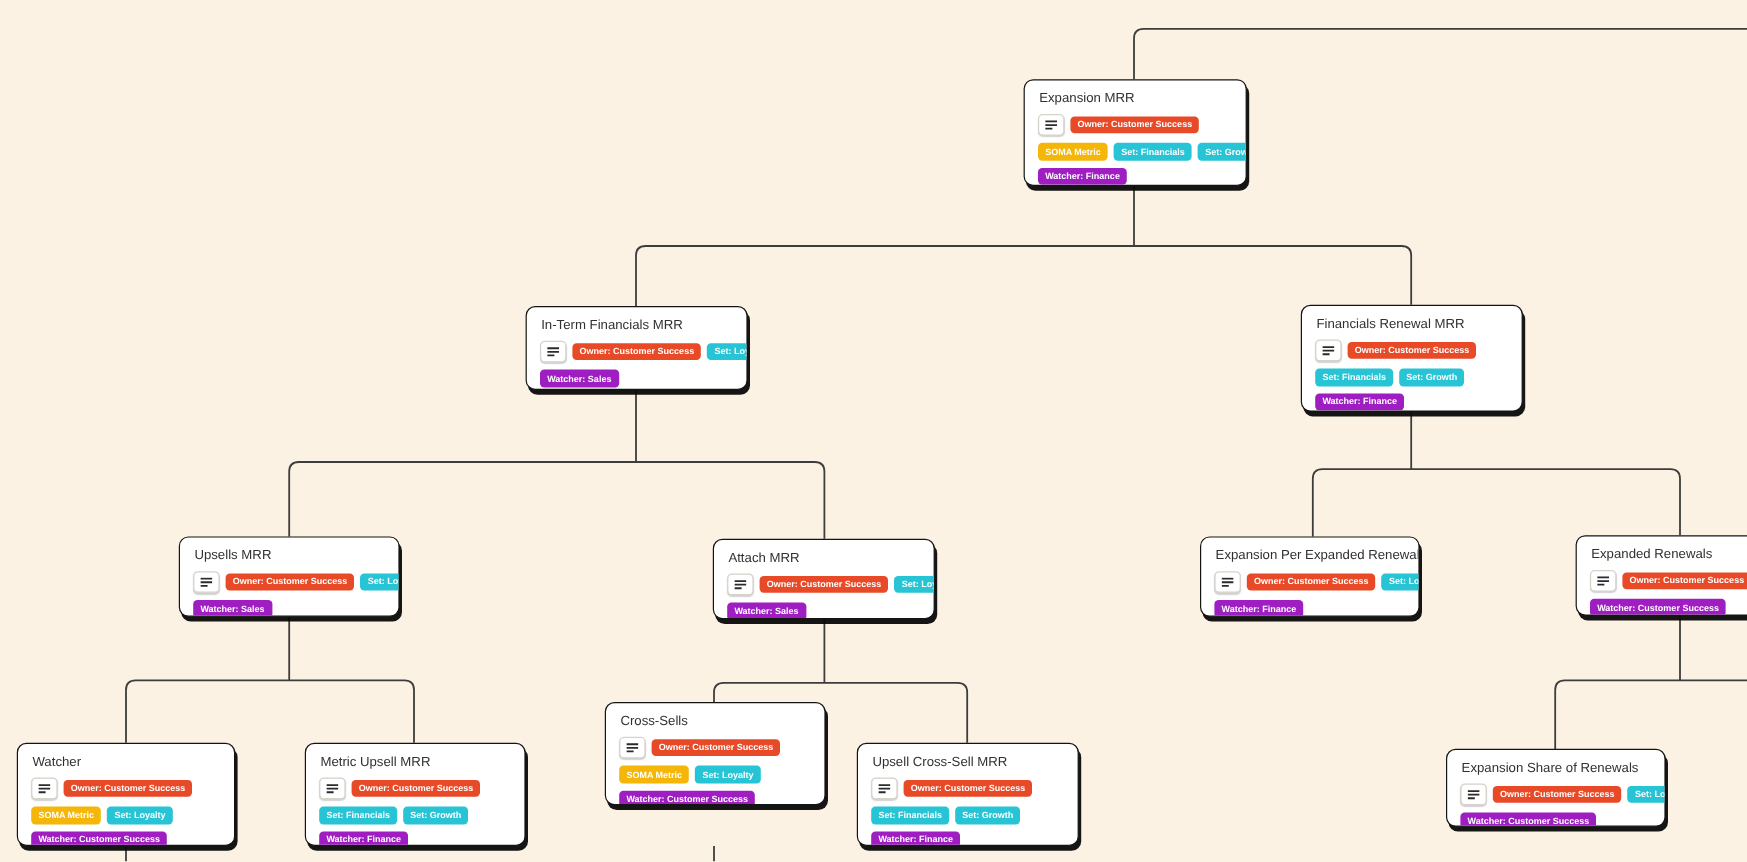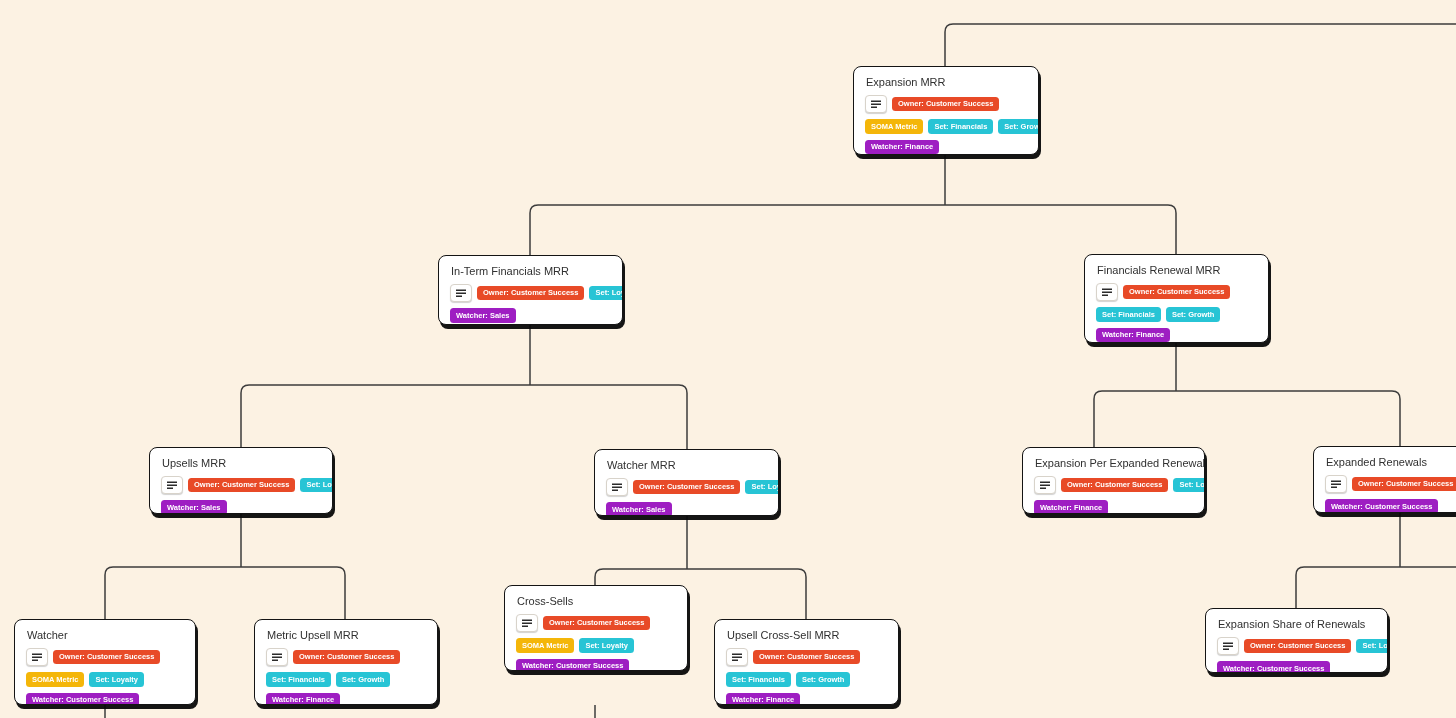--- a/index.html
+++ b/index.html
@@ -116,36 +116,36 @@
       </span>
     <span class="badge" style="background: rgb(232, 74, 39);">Owner: Customer Success</span>
     <span class="badge" style="background: rgb(39, 196, 213);">Set: Loyalty</span>
   </div>
   <div class="row">
     <span class="badge" style="background: rgb(158, 30, 194);">Watcher: Sales</span>
   </div>
 </div>
 
 <div class="card" style="left:594px;top:449px;width:185px;height:67px">
-  <div class="title">Watcher MRR</div>
+  <div class="title">Attach MRR</div>
   <div class="row">
     <span class="icon-btn">
         <svg width="10" height="9" viewBox="0 0 10 9">
           <path d="M0 1.2h10M0 4.2h10M0 7.2h6" stroke="#2b2b2b" stroke-width="1.5"></path>
         </svg>
       </span>
     <span class="badge" style="background: rgb(232, 74, 39);">Owner: Customer Success</span>
     <span class="badge" style="background: rgb(39, 196, 213);">Set: Loyalty</span>
   </div>
   <div class="row">
     <span class="badge" style="background: rgb(158, 30, 194);">Watcher: Sales</span>
   </div>
 </div>
 
-<div class="card" style="left:1022px;top:447px;width:183px;height:67px">
+<div class="card" style="left:1000px;top:447px;width:183px;height:67px">
   <div class="title">Expansion Per Expanded Renewal</div>
   <div class="row">
     <span class="icon-btn">
         <svg width="10" height="9" viewBox="0 0 10 9">
           <path d="M0 1.2h10M0 4.2h10M0 7.2h6" stroke="#2b2b2b" stroke-width="1.5"></path>
         </svg>
       </span>
     <span class="badge" style="background: rgb(232, 74, 39);">Owner: Customer Success</span>
     <span class="badge" style="background: rgb(39, 196, 213);">Set: Loyalty</span>
   </div>
@@ -239,21 +239,21 @@
   </div>
   <div class="row">
     <span class="badge" style="background: rgb(39, 196, 213);">Set: Financials</span>
     <span class="badge" style="background: rgb(39, 196, 213);">Set: Growth</span>
   </div>
   <div class="row">
     <span class="badge" style="background: rgb(158, 30, 194);">Watcher: Finance</span>
   </div>
 </div>
 
-<div class="card" style="left:1205px;top:608px;width:183px;height:65px">
+<div class="card" style="left:1205px;top:624px;width:183px;height:65px">
   <div class="title">Expansion Share of Renewals</div>
   <div class="row">
     <span class="icon-btn">
         <svg width="10" height="9" viewBox="0 0 10 9">
           <path d="M0 1.2h10M0 4.2h10M0 7.2h6" stroke="#2b2b2b" stroke-width="1.5"></path>
         </svg>
       </span>
     <span class="badge" style="background: rgb(232, 74, 39);">Owner: Customer Success</span>
     <span class="badge" style="background: rgb(39, 196, 213);">Set: Loyalty</span>
   </div>

